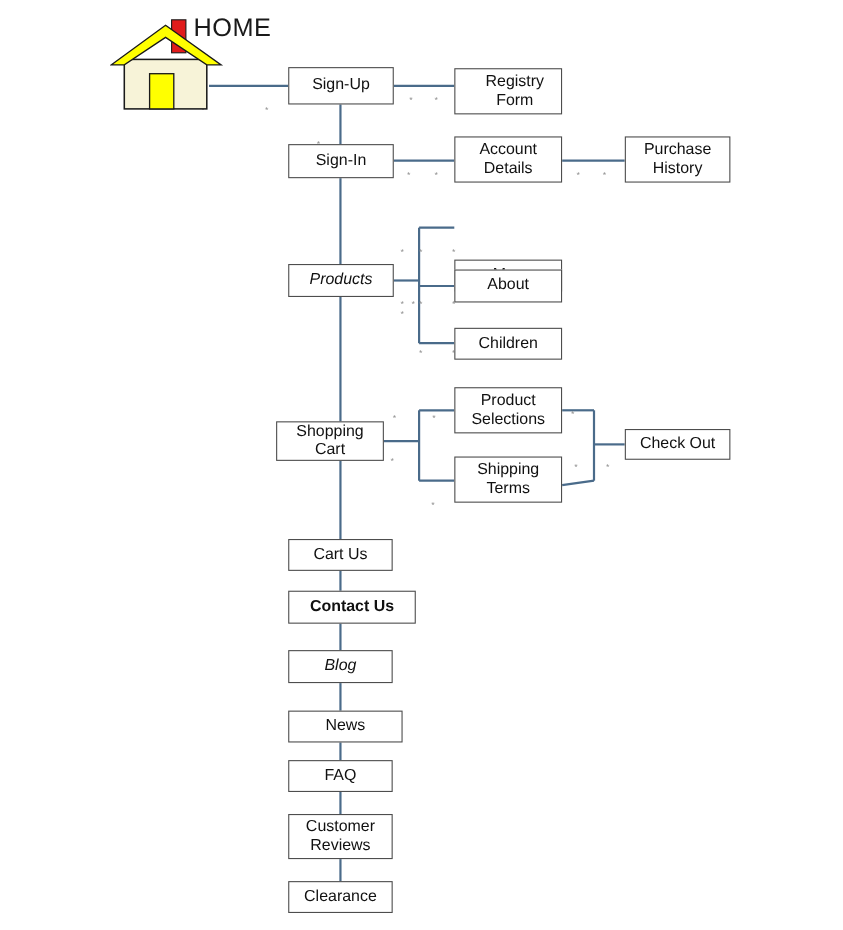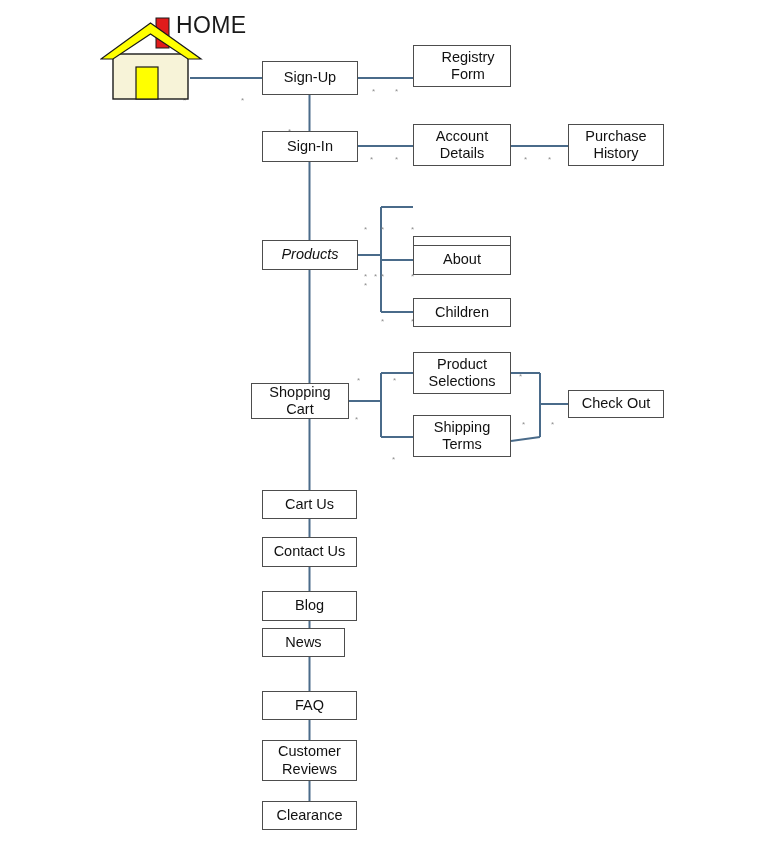--- a/index.html
+++ b/index.html
@@ -110,42 +110,42 @@
 
     <polygon points="50.5,11 101,47 88,47 50.5,22 13,47 1,47" fill="#ffff00" stroke="#1a1a1a" stroke-width="1.2"></polygon>
 
     <rect x="36" y="55" width="22" height="32" fill="#ffff00" stroke="#1a1a1a" stroke-width="1.2"></rect>
   </svg>
 
   <div class="home-label">HOME</div>
 
   <div id="node-layer">
       <div class="node" style="left: 262px; top: 61px; width: 96px; height: 34px;">Sign-Up</div>
-      <div class="node" style="left: 413px; top: 45px; width: 98px; height: 42px; padding-left: 12px;">Registry
+      <div class="node" style="left: 413px; top: 62px; width: 98px; height: 42px; padding-left: 12px;">Registry
 Form</div>
       <div class="node" style="left: 262px; top: 131px; width: 96px; height: 31px;">Sign-In</div>
       <div class="node" style="left: 413px; top: 124px; width: 98px; height: 42px;">Account
 Details</div>
       <div class="node" style="left: 568px; top: 124px; width: 96px; height: 42px;">Purchase
 History</div>
       <div class="node" style="left: 262px; top: 240px; width: 96px; height: 30px; font-style: italic;">Products</div>
       <div class="node" style="left: 413px; top: 192px; width: 98px; height: 29px; margin-top: 44px;">Men</div>
       <div class="node" style="left: 413px; top: 245px; width: 98px; height: 30px;">About</div>
       <div class="node" style="left: 413px; top: 298px; width: 98px; height: 29px;">Children</div>
       <div class="node" style="left: 251px; top: 383px; width: 98px; height: 36px;">Shopping
 Cart</div>
       <div class="node" style="left: 413px; top: 352px; width: 98px; height: 42px;">Product
 Selections</div>
       <div class="node" style="left: 413px; top: 415px; width: 98px; height: 42px;">Shipping
 Terms</div>
       <div class="node" style="left: 568px; top: 390px; width: 96px; height: 28px;">Check Out</div>
       <div class="node" style="left: 262px; top: 490px; width: 95px; height: 29px;">Cart Us</div>
-      <div class="node" style="left: 262px; top: 537px; width: 95px; height: 30px;">Contact Us</div>
-      <div class="node" style="left: 262px; top: 591px; width: 95px; height: 30px;">Blog</div>
-      <div class="node" style="left: 262px; top: 628px; width: 83px; height: 29px;">News</div>
+      <div class="node" style="left: 262px; top: 537px; width: 116px; height: 30px; font-weight: bold;">Contact Us</div>
+      <div class="node" style="left: 262px; top: 591px; width: 95px; height: 30px; font-style: italic;">Blog</div>
+      <div class="node" style="left: 262px; top: 646px; width: 104px; height: 29px;">News</div>
       <div class="node" style="left: 262px; top: 691px; width: 95px; height: 29px;">FAQ</div>
       <div class="node" style="left: 262px; top: 740px; width: 95px; height: 41px;">Customer
 Reviews</div>
       <div class="node" style="left: 262px; top: 801px; width: 95px; height: 29px;">Clearance</div>
     </div>
   <div id="speck-layer">
       <div class="speck" style="left: 183px; top: 97px;">*</div>
       <div class="speck" style="left: 241px; top: 97px;">*</div>
       <div class="speck" style="left: 372px; top: 88px;">*</div>
       <div class="speck" style="left: 395px; top: 88px;">*</div>

